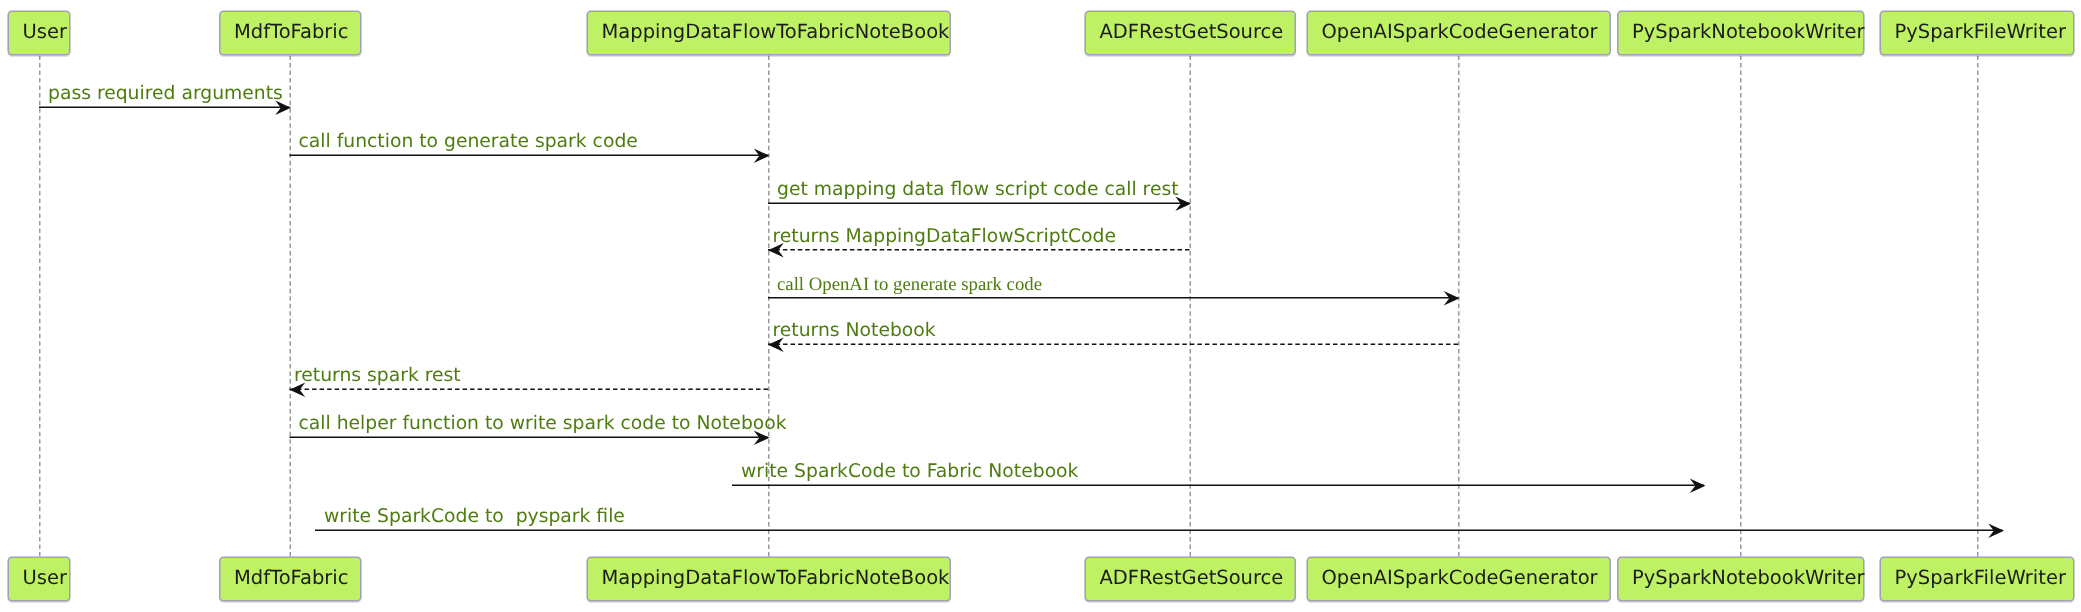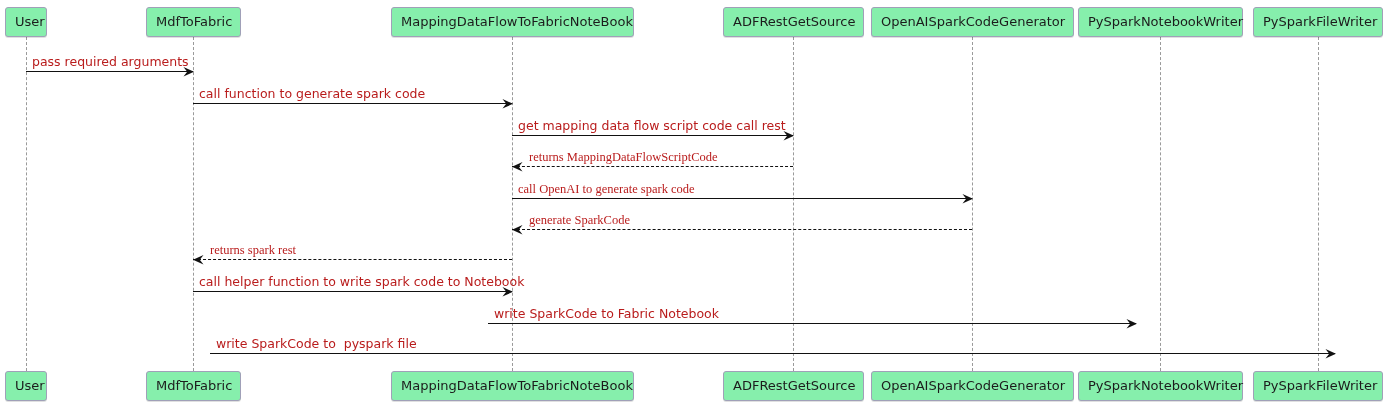--- a/index.html
+++ b/index.html
@@ -15,21 +15,21 @@
     position: relative;
     width: 1387px;
     height: 408px;
     background: #ffffff;
     overflow: hidden;
   }
   
   .participant {
     position: absolute;
     box-sizing: border-box;
-    background: #86efac;
+    background: #bef264;
     border: 1px solid #A0A0B8;
     border-radius: 3px;
     height: 30px;
     line-height: 28px;
     text-align: center;
     font-size: 13px;
     color: #1c1c1c;
     white-space: nowrap;
     padding: 0 9px;
     box-shadow: 0 1px 0 rgba(0,0,0,0.12);
@@ -53,26 +53,26 @@
     height: 0;
     border-top: 1px solid #111111;
   }
   .msg.dashed .line {
     border-top: 1px dashed #111111;
   }
   .msg .label {
     position: absolute;
     bottom: 3px;
     font-size: 12.5px;
-    color: #b91c1c;
+    color: #4d7c0f;
     white-space: pre;
     line-height: 14px;
   }
   .msg.ltr .label { left: 6px; }
-  .msg.rtl .label { left: 17px; font-family: Liberation Serif, serif; }
+  .msg.rtl .label { left: 3px; }
   
   .head {
     position: absolute;
     top: -5px;
     width: 11px;
     height: 11px;
     overflow: visible;
   }
   .head.right { right: -1px; }
   .head.left  { left: -1px; }
@@ -137,21 +137,21 @@
         </div>
         <div class="label">call OpenAI to generate spark code</div>
       </div>
       <div class="msg dashed rtl" style="left: 512px; width: 460px; top: 229px;">
         <div class="line"></div>
         <div class="head left">
           <svg width="12" height="12" viewBox="0 0 12 12">
             <path d="M11.5 1 L1 5.8 L11.5 10.6 L7.8 5.8 Z" fill="#111111"></path>
           </svg>
         </div>
-        <div class="label">generate SparkCode</div>
+        <div class="label">returns Notebook</div>
       </div>
       <div class="msg dashed rtl" style="left: 193px; width: 319px; top: 259px;">
         <div class="line"></div>
         <div class="head left">
           <svg width="12" height="12" viewBox="0 0 12 12">
             <path d="M11.5 1 L1 5.8 L11.5 10.6 L7.8 5.8 Z" fill="#111111"></path>
           </svg>
         </div>
         <div class="label">returns spark rest</div>
       </div>

